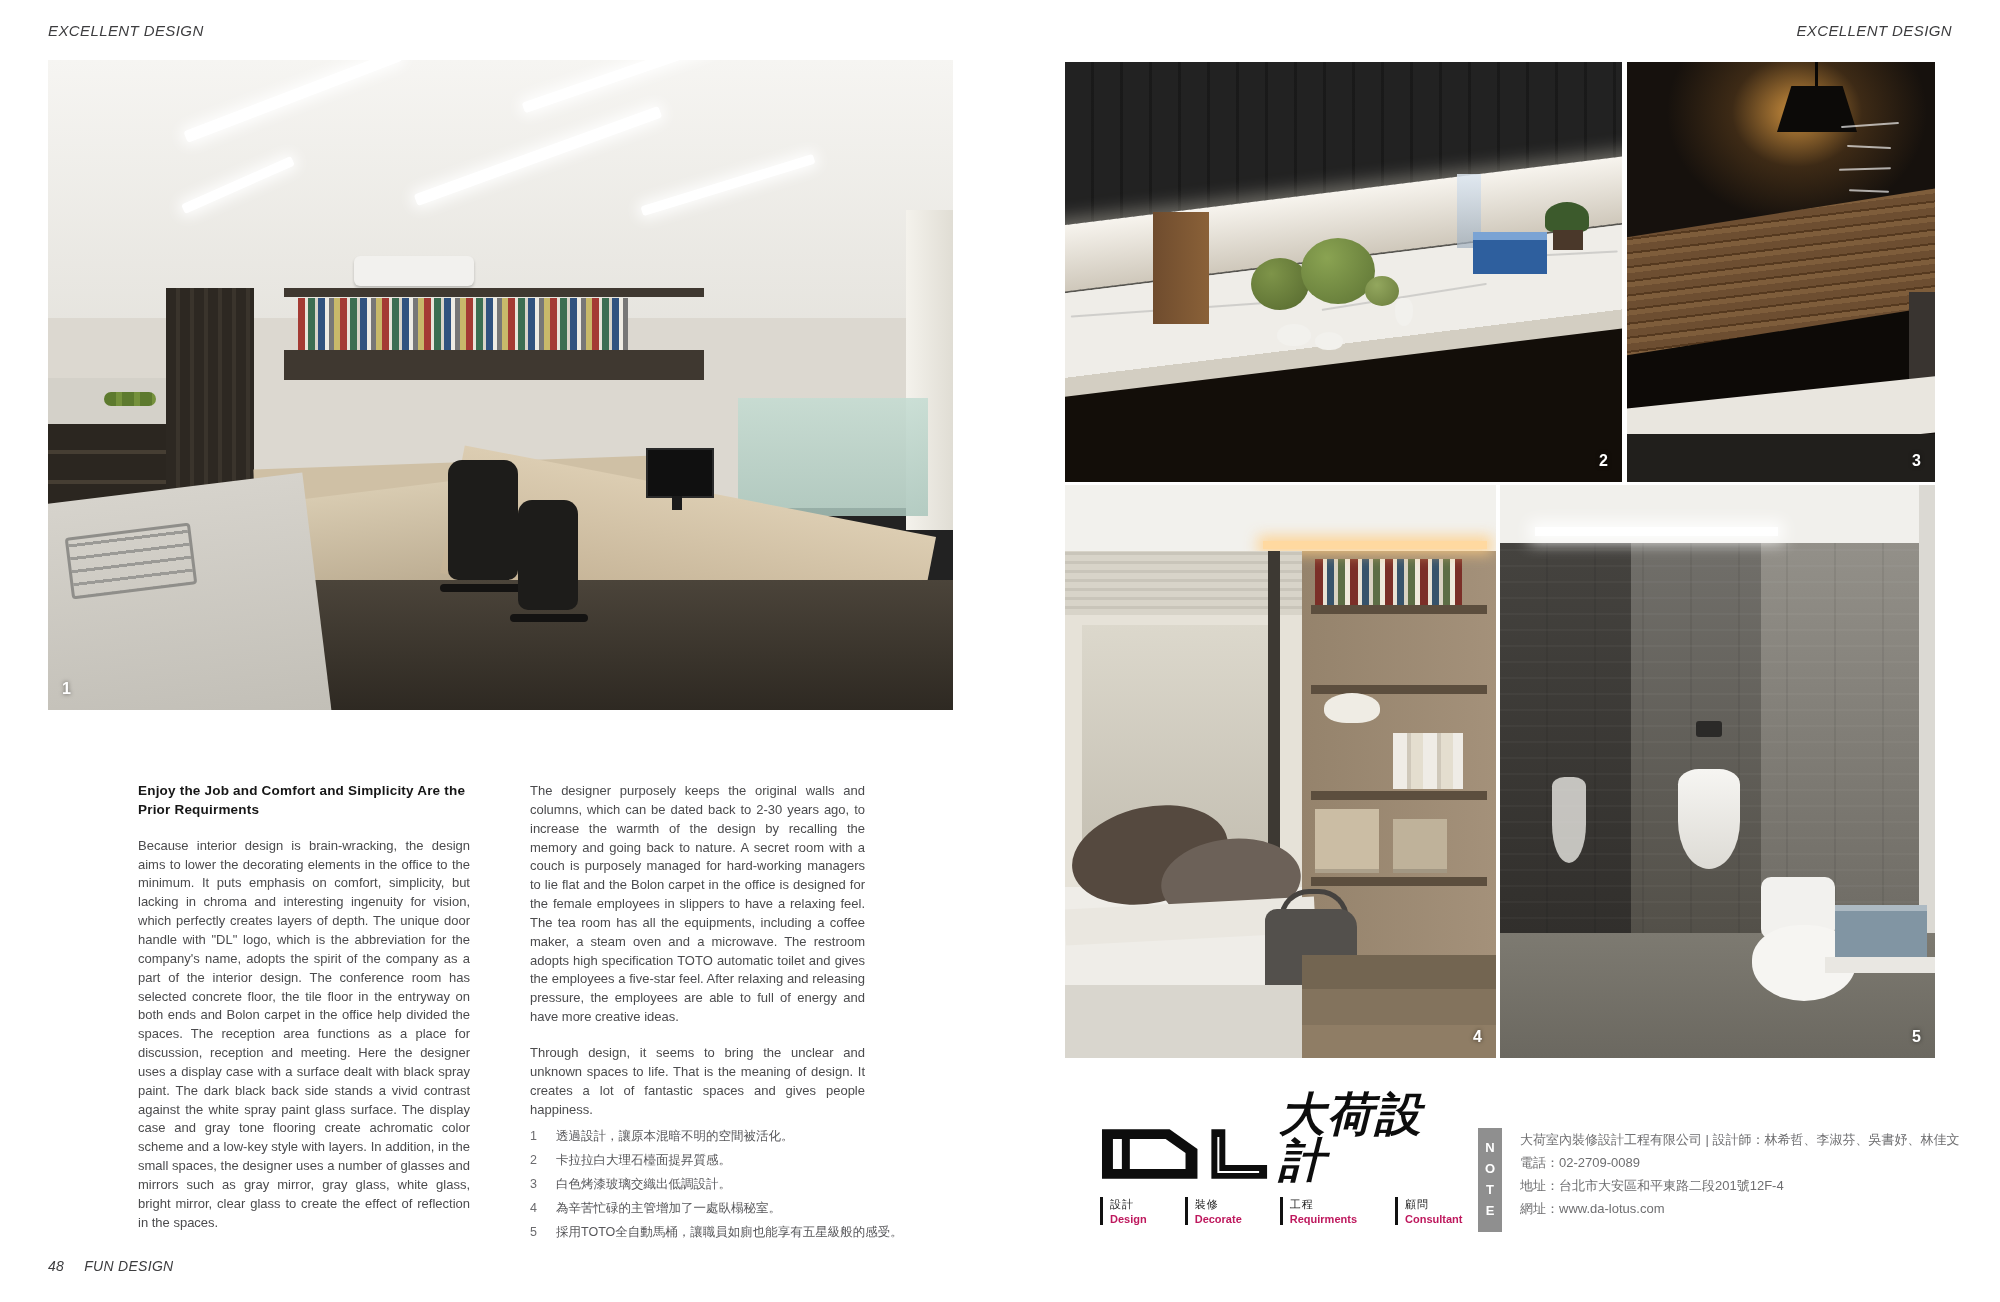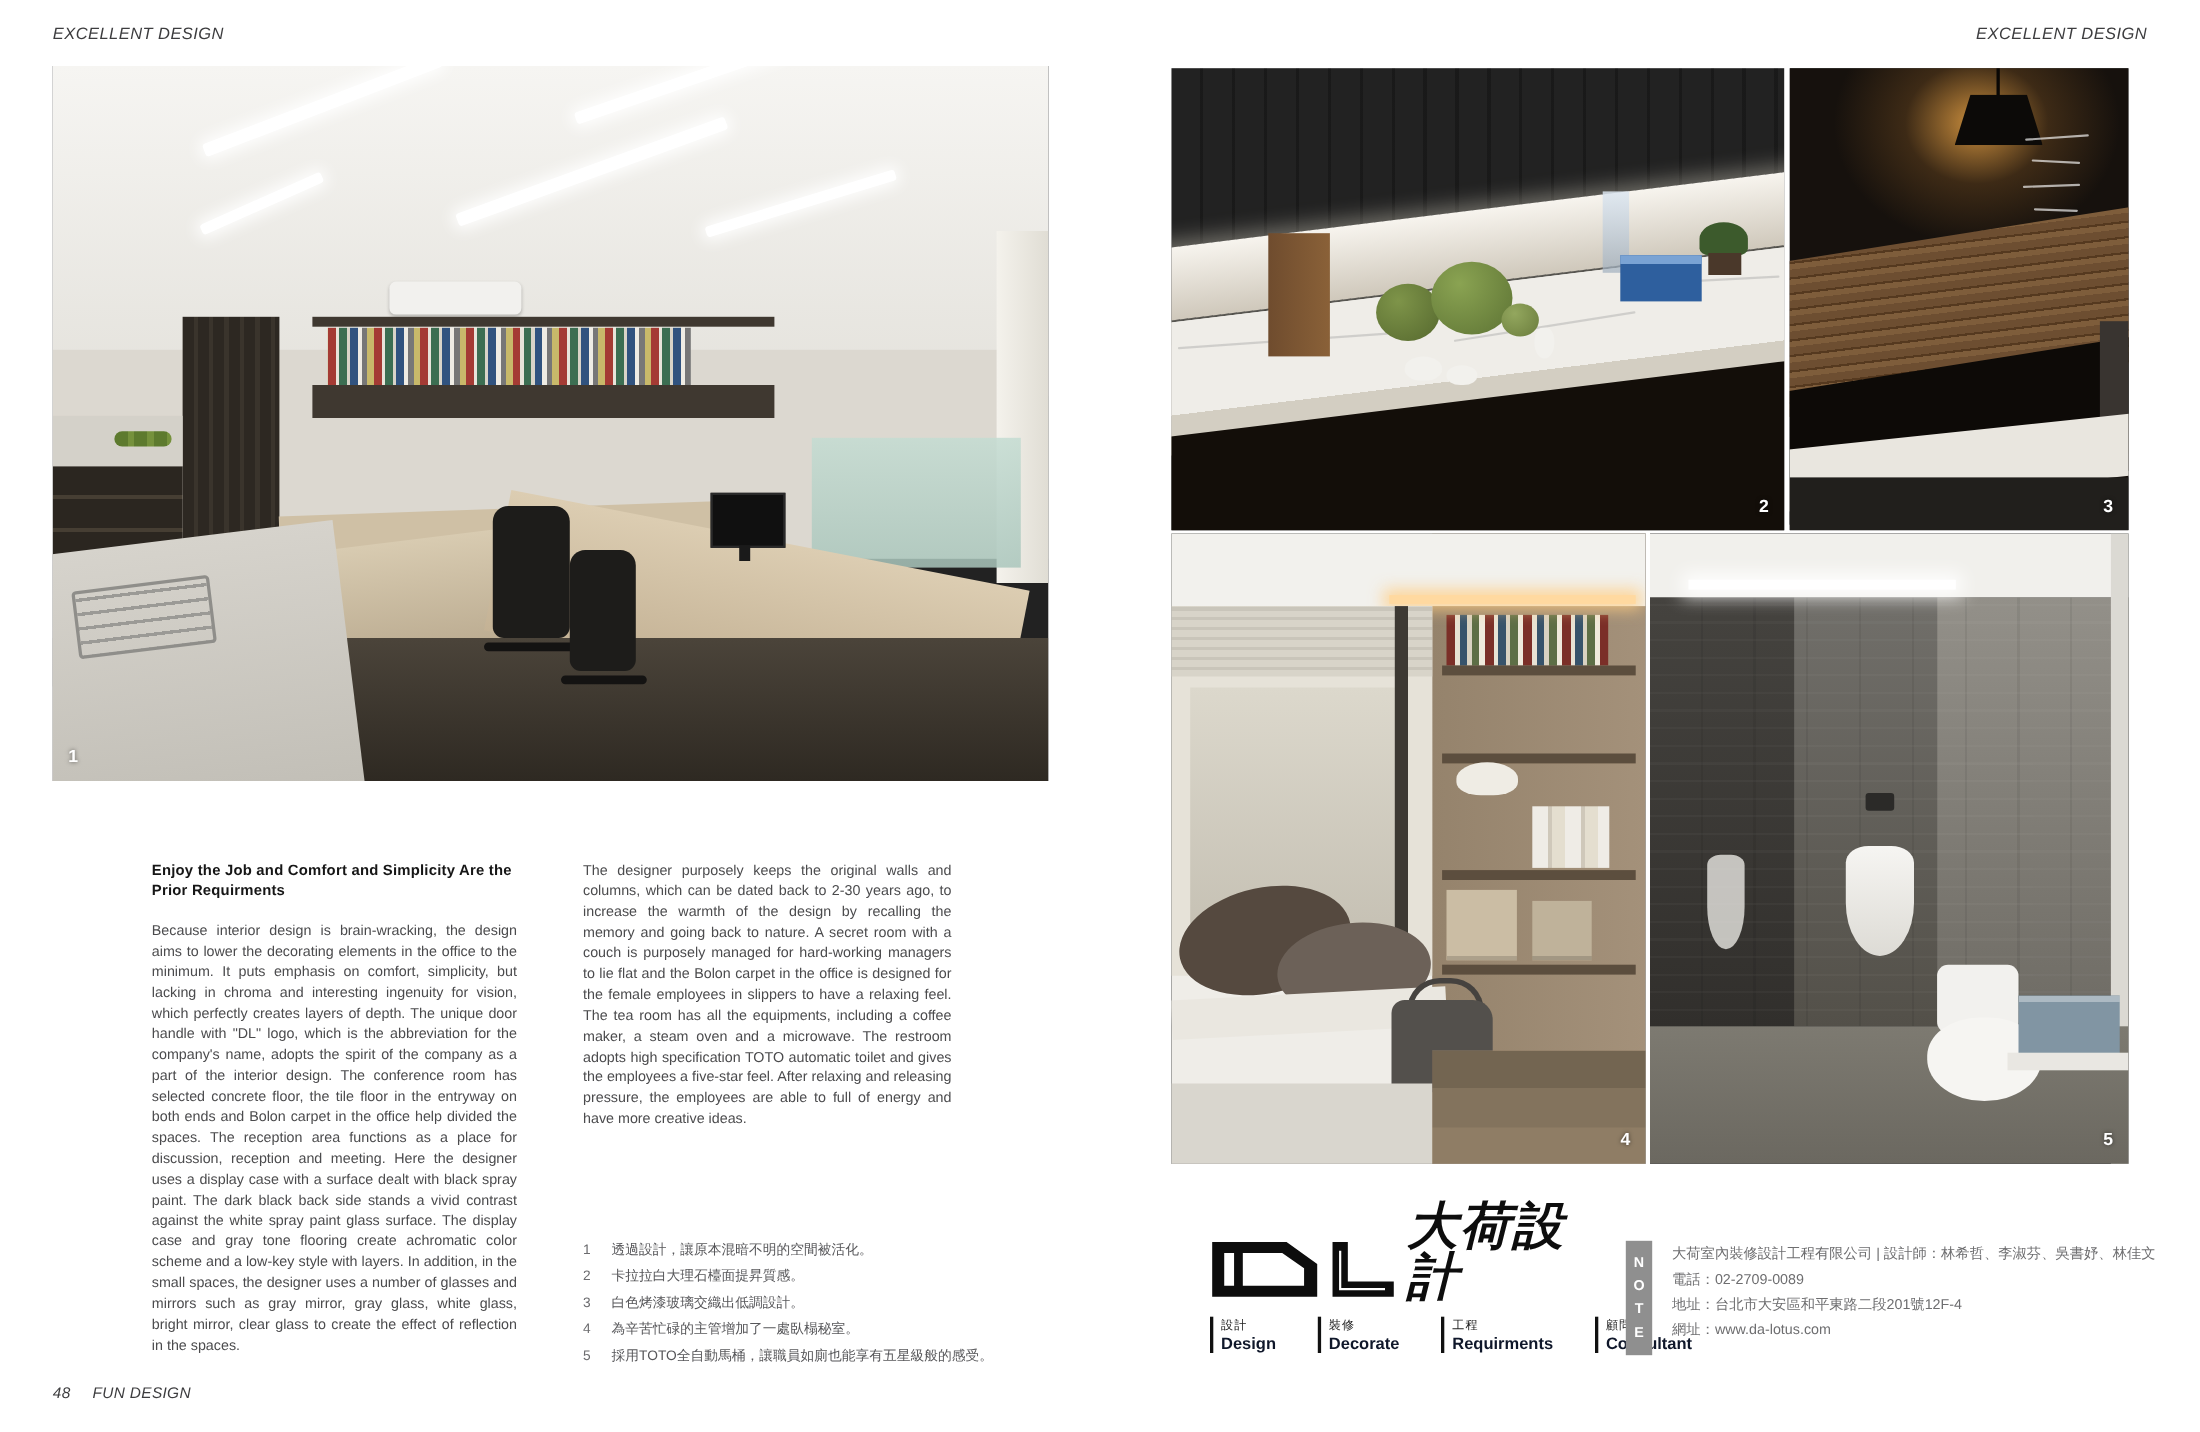--- a/index.html
+++ b/index.html
@@ -135,21 +135,21 @@
   .cap-num{width:14px;flex:0 0 14px;color:#6b6b6e;}
   .cap-text{margin-left:12px;}
 
   
   .logo-wrap{position:absolute;left:1100px;top:1125px;width:370px;}
   .logo-row{display:flex;align-items:flex-end;height:58px;font-style:italic;}
   .logo-name{font-size:46px;font-weight:bold;color:#0d0d0d;letter-spacing:2px;line-height:1;margin-left:10px;font-family:"Liberation Sans",sans-serif;}
   .logo-cats{display:flex;margin-top:14px;}
   .cat{border-left:3px solid #111;padding-left:7px;margin-right:38px;display:flex;flex-direction:column;}
   .cat-zh{font-size:11px;color:#222;letter-spacing:1px;}
-  .cat-en{font-size:15px;color:#0f172a;font-weight:bold;margin-top:1px;}
+  .cat-en{font-size:11px;color:#be185d;font-weight:bold;margin-top:1px;}
 
   .note-badge{position:absolute;left:1478px;top:1128px;width:24px;height:104px;background:#8f8f8f;
      color:#ffffff;font-size:13px;font-weight:bold;display:flex;align-items:center;justify-content:center;
      writing-mode:vertical-rl;text-orientation:upright;letter-spacing:6px;padding-top:4px;box-sizing:border-box;}
   .note-info{position:absolute;left:1520px;top:1128px;width:440px;font-size:13px;color:#6e6e70;line-height:23px;}
   .note-info div{white-space:nowrap;}
 </style>
 </head>
 <body>
 
@@ -190,20 +190,21 @@
     <div class="abs p1-monstand"></div>
     <div class="ph-num left">1</div>
   </div>
 
   <div class="article-col" style="left:138px;width:332px;">
     <p class="art-heading">Enjoy the Job and Comfort and Simplicity Are the Prior Requirments</p>
     <p>Because interior design is brain-wracking, the design aims to lower the decorating elements in the office to the minimum. It puts emphasis on comfort, simplicity, but lacking in chroma and interesting ingenuity for vision, which perfectly creates layers of depth. The unique door handle with "DL" logo, which is the abbreviation for the company's name, adopts the spirit of the company as a part of the interior design.  The conference room has selected concrete floor, the tile floor in the entryway on both ends and Bolon carpet in the office help divided the spaces. The reception area functions as a place for discussion, reception and meeting. Here the designer uses a display case with a surface dealt with black spray paint. The dark black back side stands a vivid contrast against the white spray paint glass surface. The display case and gray tone flooring create achromatic color scheme and a low-key style with layers. In addition, in the small spaces, the designer uses a number of glasses and mirrors such as gray mirror, gray glass, white glass, bright mirror, clear glass to create the effect of reflection in the spaces.</p>
   </div>
   <div class="article-col" style="left:530px;width:335px;">
     <p>The designer purposely keeps the original walls and columns, which can be dated back to 2-30 years ago, to increase the warmth of the design by recalling the memory and going back to nature. A secret room with a couch is purposely managed for hard-working managers to lie flat and the Bolon carpet in the office is designed for the female employees in slippers to have a relaxing feel. The tea room has all the equipments, including a coffee maker, a steam oven and a microwave. The restroom adopts high specification TOTO automatic toilet and gives the employees a five-star feel. After relaxing and releasing pressure, the employees are able to full of energy and have more creative ideas.</p>
+    <p>Through design, it seems to bring the unclear and unknown spaces to life. That is the meaning of design. It creates a lot of fantastic spaces and gives people happiness.</p>
   </div>
 
   <div class="captions">
     <div class="cap-row">
       <span class="cap-num">1</span>
       <span class="cap-text">透過設計，讓原本混暗不明的空間被活化。</span>
     </div>
     <div class="cap-row">
       <span class="cap-num">2</span>
       <span class="cap-text">卡拉拉白大理石檯面提昇質感。</span>

